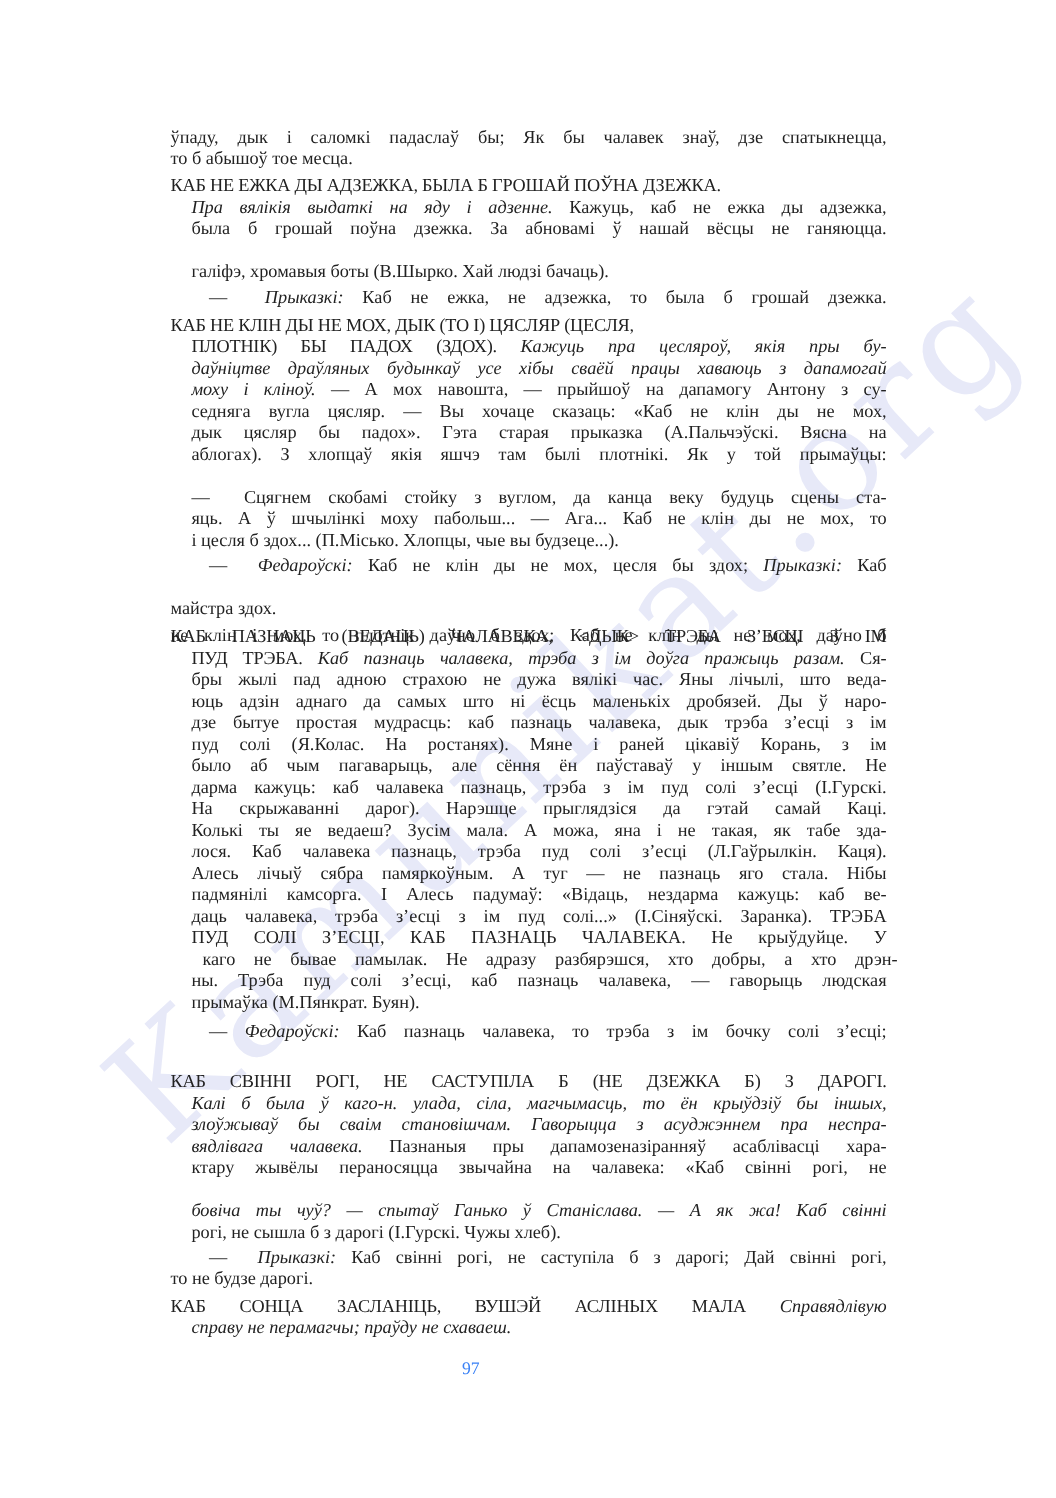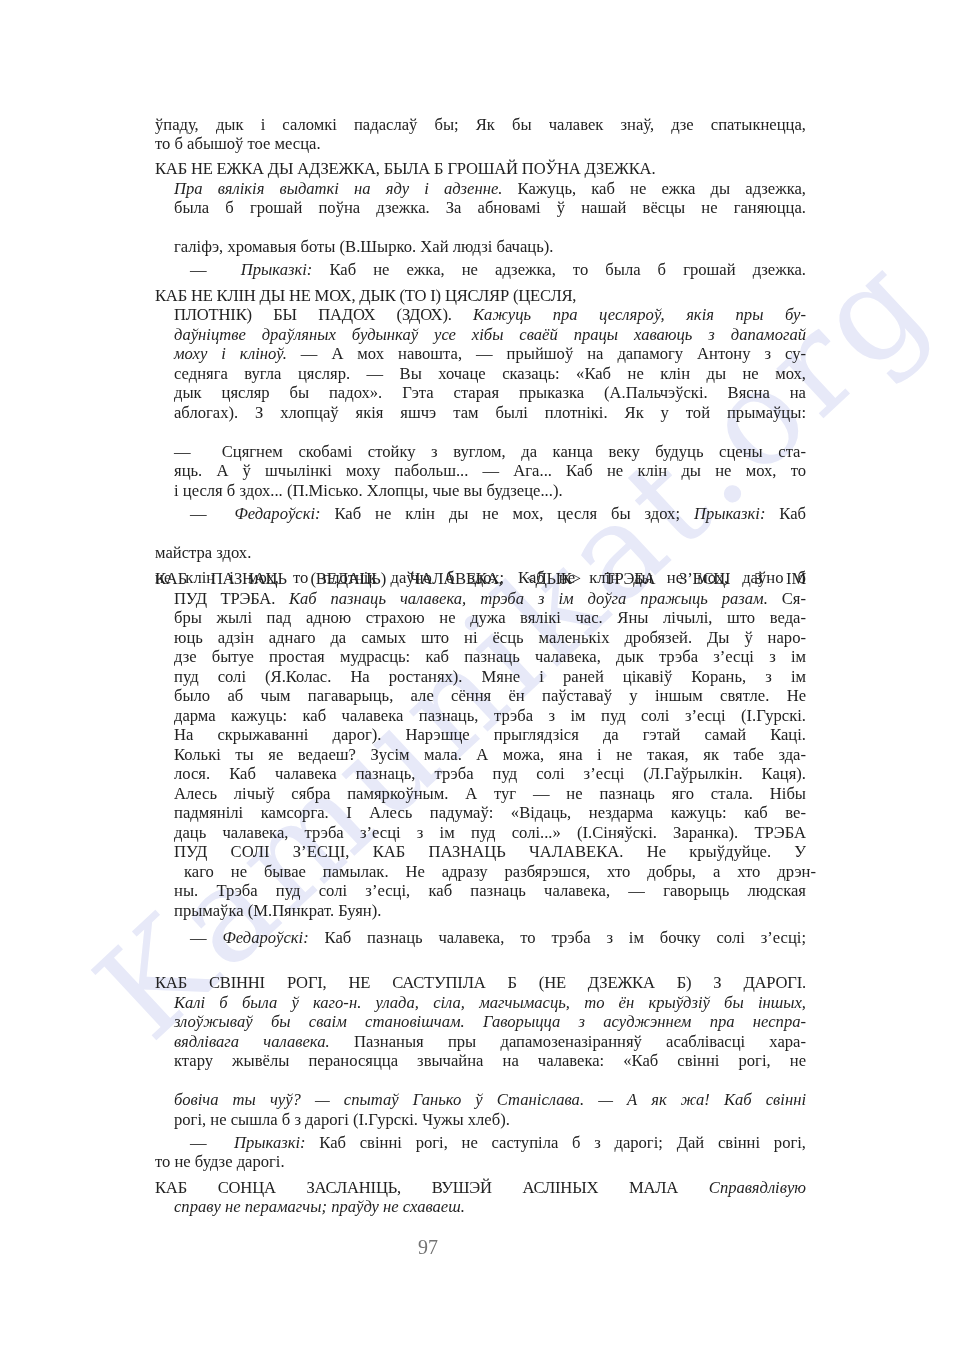--- a/index.html
+++ b/index.html
@@ -34,21 +34,21 @@
       text-align: justify;
       text-align-last: justify;
     }
     .line.last { text-align-last: left; }
     .line .i { font-style: italic; }
     .line .h { letter-spacing: -0.2px; }
     .page-number {
       position: absolute; left: 0; width: 856px; top: 1236px;
       text-align: center;
       font-family: "Liberation Serif", "DejaVu Serif", serif;
-      font-size: 20px; color: #737373;
+      font-size: 16px; color: #3b82f6;
     }
   </style>
 </head>
 <body>
 
 <div class="page">
   <div class="watermark">Kamunikat.org</div>
   <div class="text-layer" id="text-layer">
       <div class="line" style="left: 155px; top: 115px; width: 651px; white-space: pre;"><span>ўпаду, дык і саломкі падаслаў бы; Як бы чалавек знаў, дзе спатыкнецца,</span></div>
       <div class="line last" style="left: 155px; top: 134px; width: 651px; white-space: pre;"><span>то б абышоў тое месца.</span></div>

